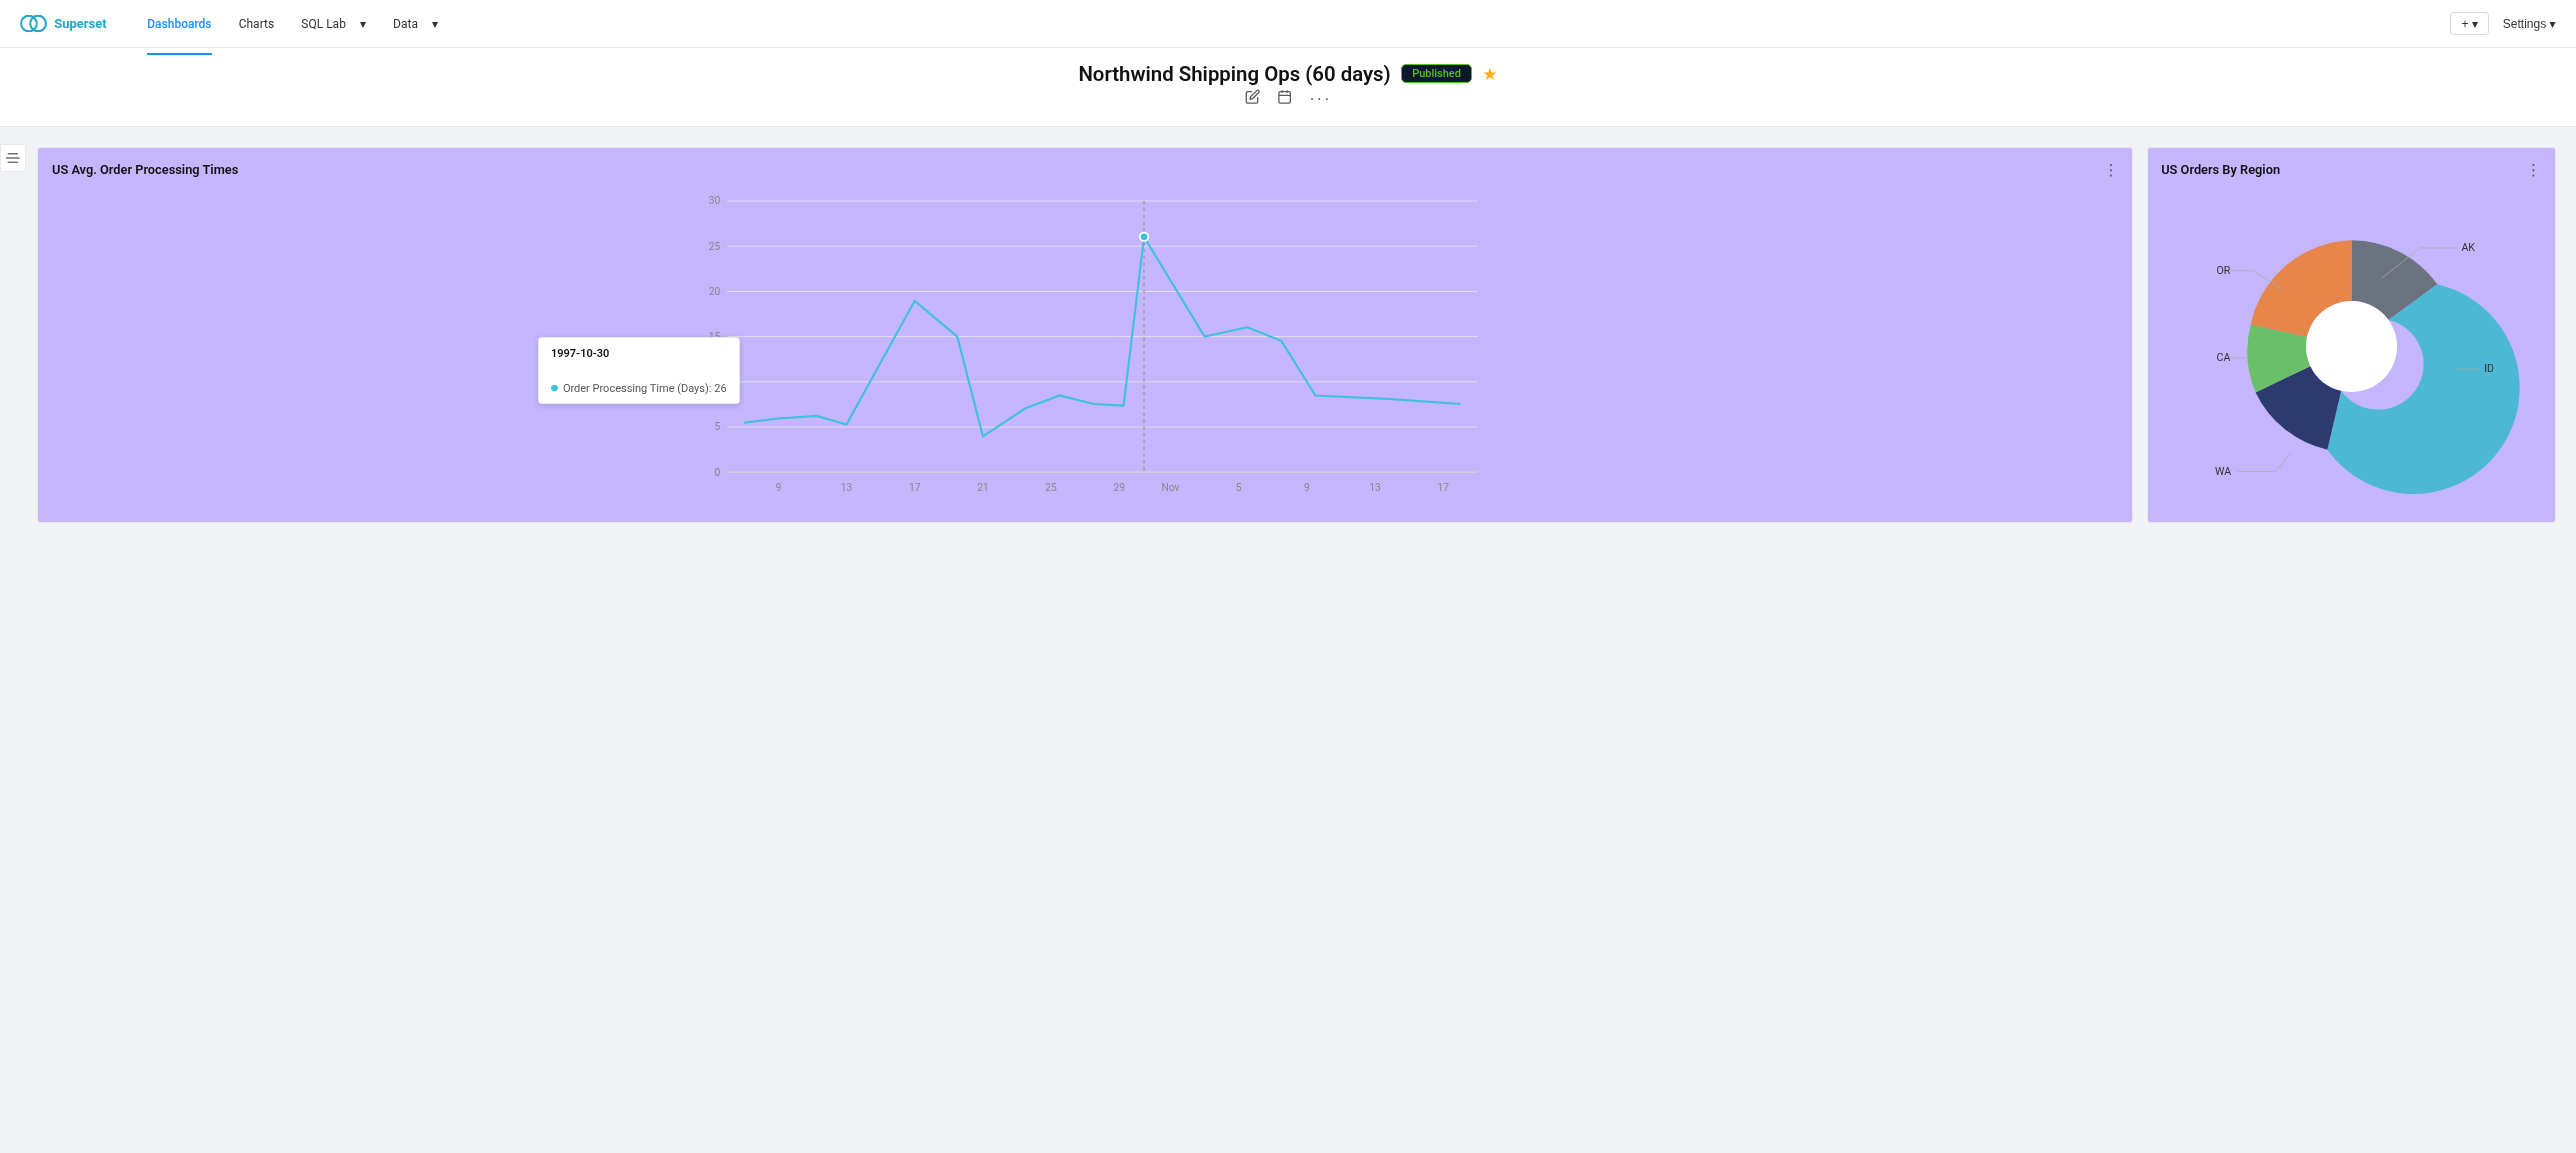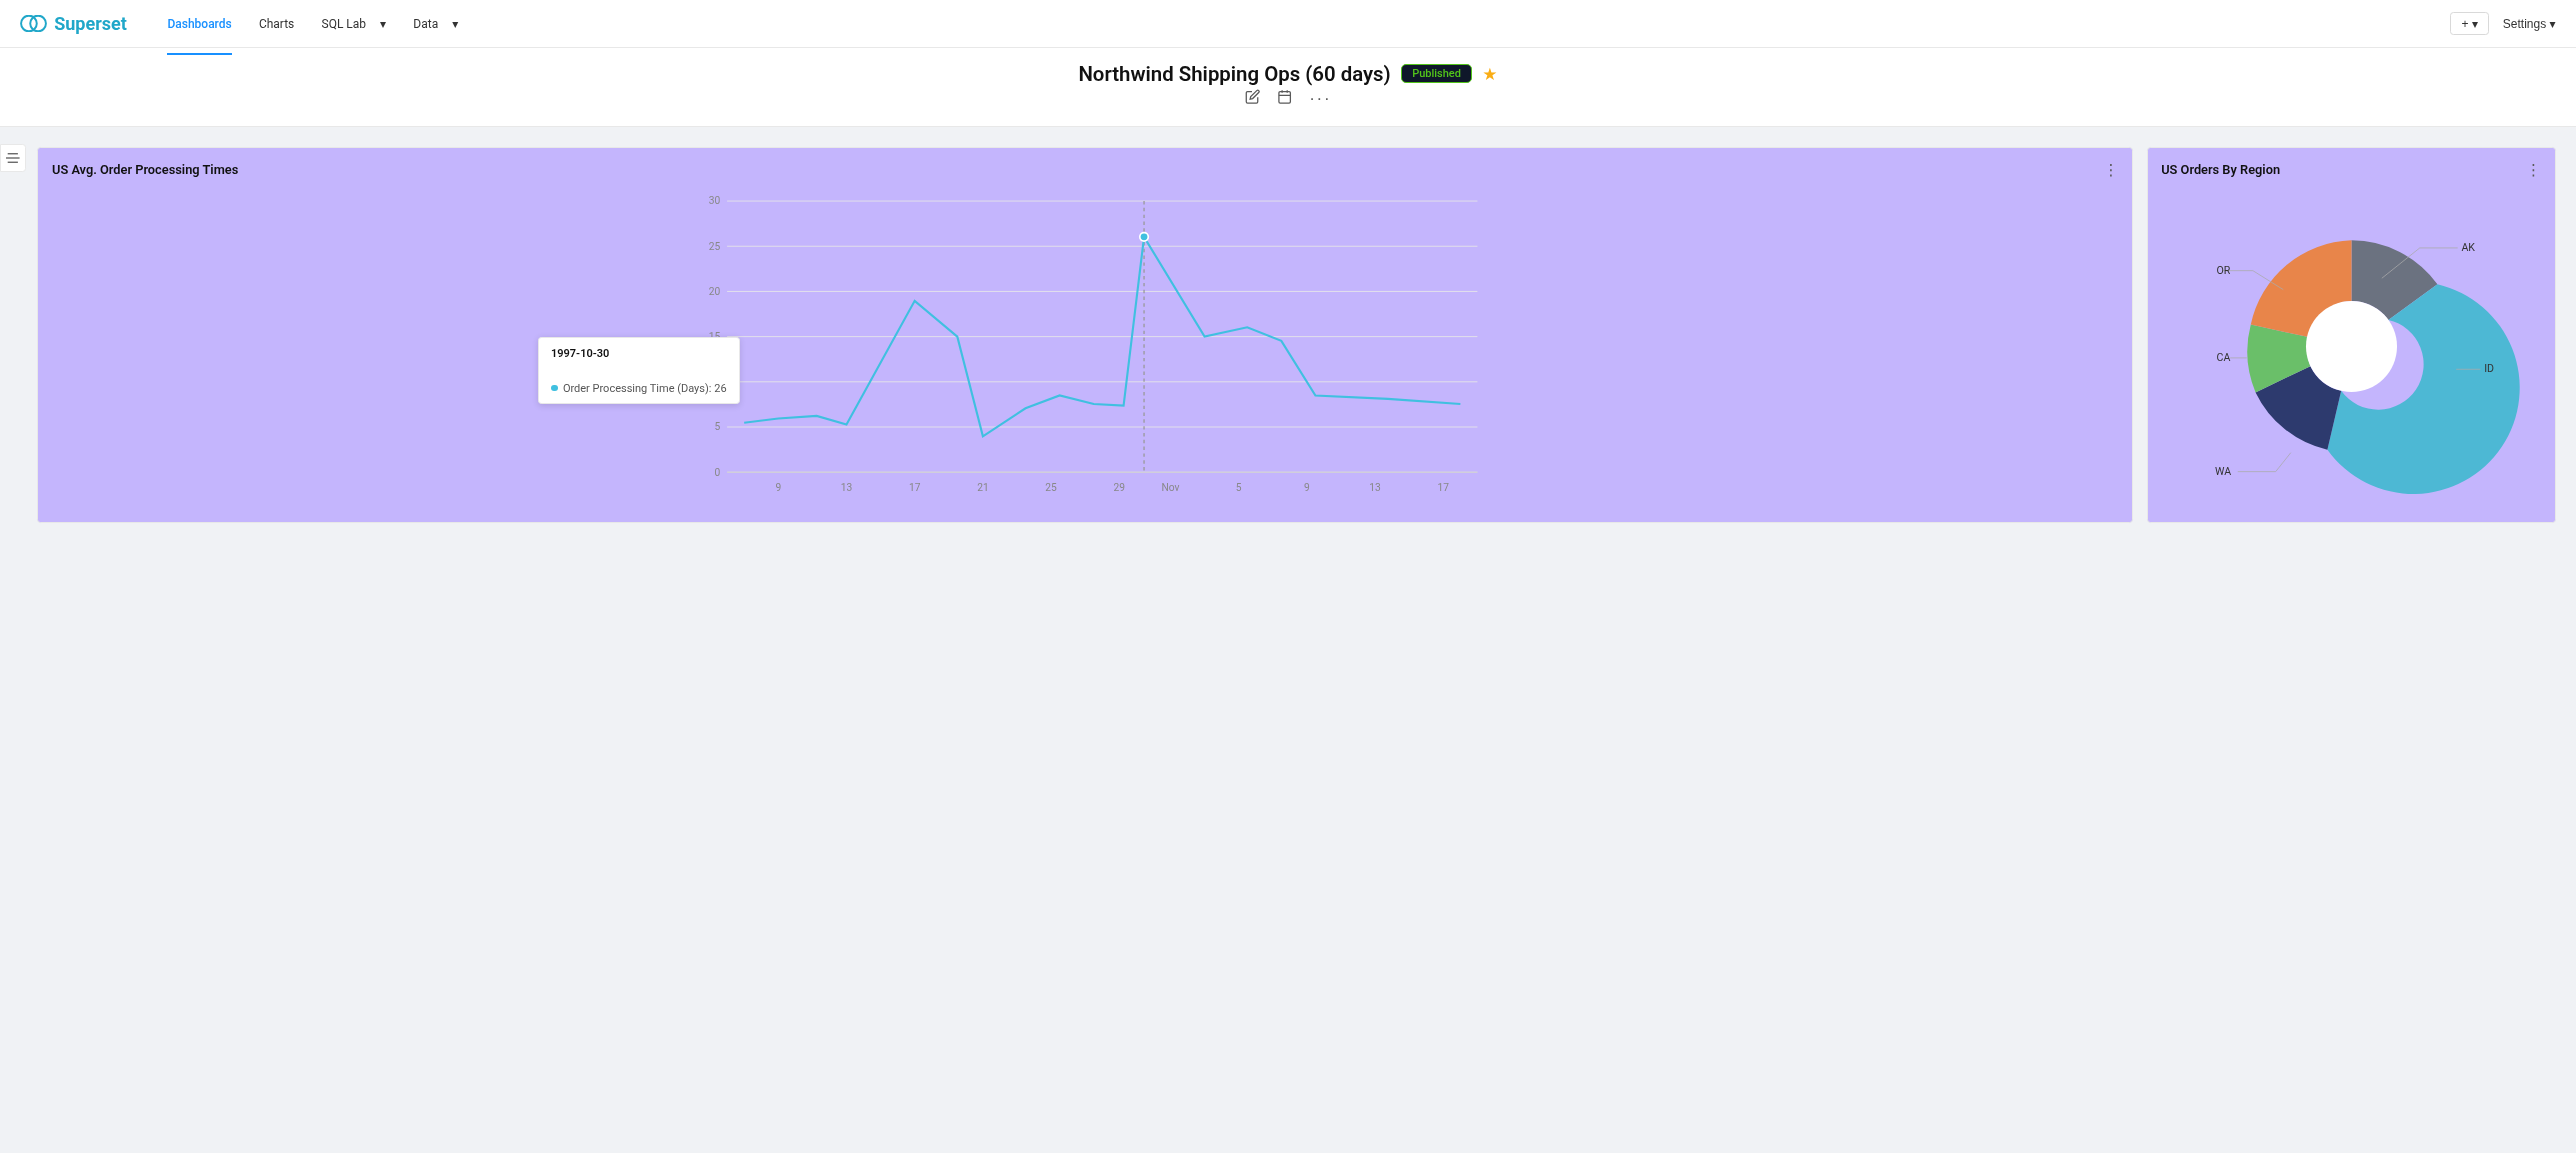--- a/index.html
+++ b/index.html
@@ -5,21 +5,21 @@
     * { box-sizing: border-box; margin: 0; padding: 0; }
     body { font-family: -apple-system, BlinkMacSystemFont, 'Segoe UI', Roboto, sans-serif; background: #f0f2f5; color: #333; }
 
     
     .topnav {
       display: flex; align-items: center; background: #fff;
       border-bottom: 0.9px solid #e8e8e8; padding: 0 20.4px; height: 48px;
       justify-content: space-between;
     }
     .topnav-left { display: flex; align-items: center; gap: 27px; }
-    .logo { display: flex; align-items: center; gap: 6.8px; font-weight: 700; font-size: 18px; color: #20a7c9; }
+    .logo { display: flex; align-items: center; gap: 6.8px; font-weight: 700; font-size: 13px; color: #20a7c9; }
     .logo-icon { width: 27px; height: 17px; }
     .nav-links { display: flex; align-items: center; gap: 0; }
     .nav-link {
       padding: 0 13.6px; height: 62px; display: flex; align-items: center;
       font-size: 12px; color: #333; cursor: pointer; text-decoration: none;
       position: relative;
     }
     .nav-link.active { color: #1890ff; font-weight: 500; }
     .nav-link.active::after {
       content: ''; position: absolute; bottom: 0; left: 13.6px; right: 13.6px;

